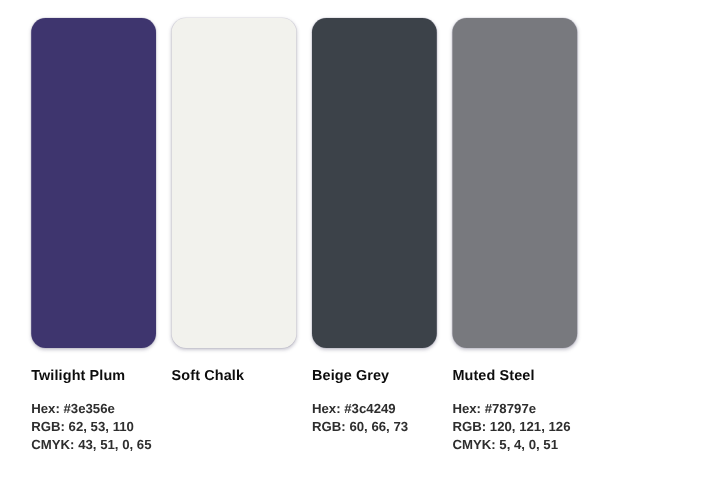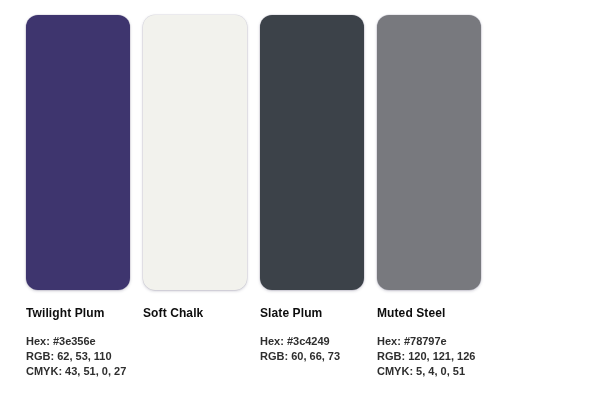--- a/index.html
+++ b/index.html
@@ -78,37 +78,37 @@
 <div class="palette-board">
   <div class="swatch-row">
 
     <div class="swatch-col">
       <div class="swatch-chip" style="background-color: rgb(62, 53, 110);"></div>
       <div class="swatch-meta">
         <div class="swatch-name">Twilight Plum</div>
         <div class="swatch-values">
           <div class="value-line">Hex: #3e356e</div>
           <div class="value-line">RGB: 62, 53, 110</div>
-          <div class="value-line">CMYK: 43, 51, 0, 27</div>
+          <div class="value-line">CMYK: 43, 51, 0, 65</div>
         </div>
       </div>
     </div>
 
 
     <div class="swatch-col">
       <div class="swatch-chip" style="background-color: rgb(242, 242, 237);"></div>
       <div class="swatch-meta">
         <div class="swatch-name">Soft Chalk</div>
       </div>
     </div>
 
     <div class="swatch-col">
       <div class="swatch-chip" style="background-color: rgb(60, 66, 73);"></div>
       <div class="swatch-meta">
-        <div class="swatch-name">Slate Plum</div>
+        <div class="swatch-name">Beige Grey</div>
         <div class="swatch-values">
           <div class="value-line">Hex: #3c4249</div>
           <div class="value-line">RGB: 60, 66, 73</div>
         </div>
       </div>
     </div>
 
     <div class="swatch-col">
       <div class="swatch-chip" style="background-color: rgb(120, 121, 126);"></div>
       <div class="swatch-meta">

